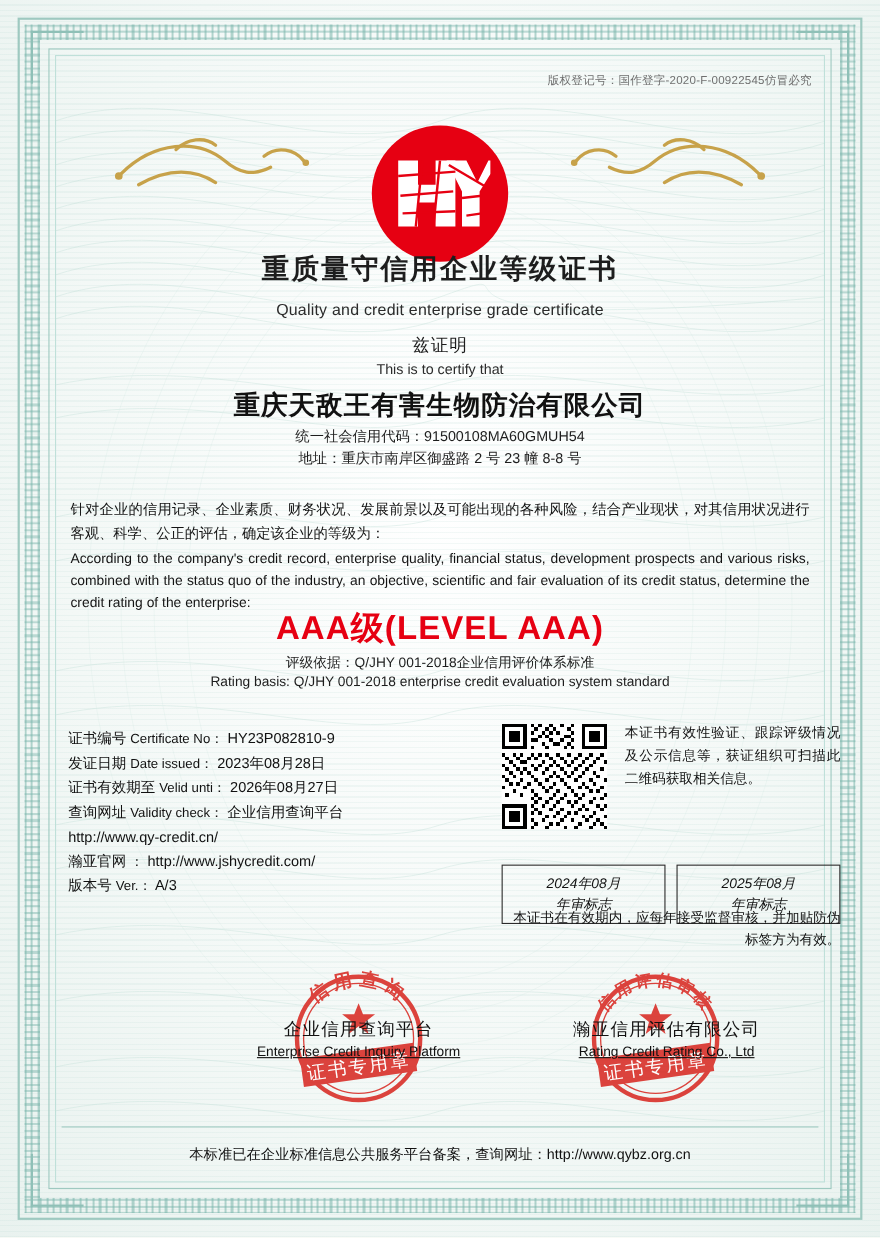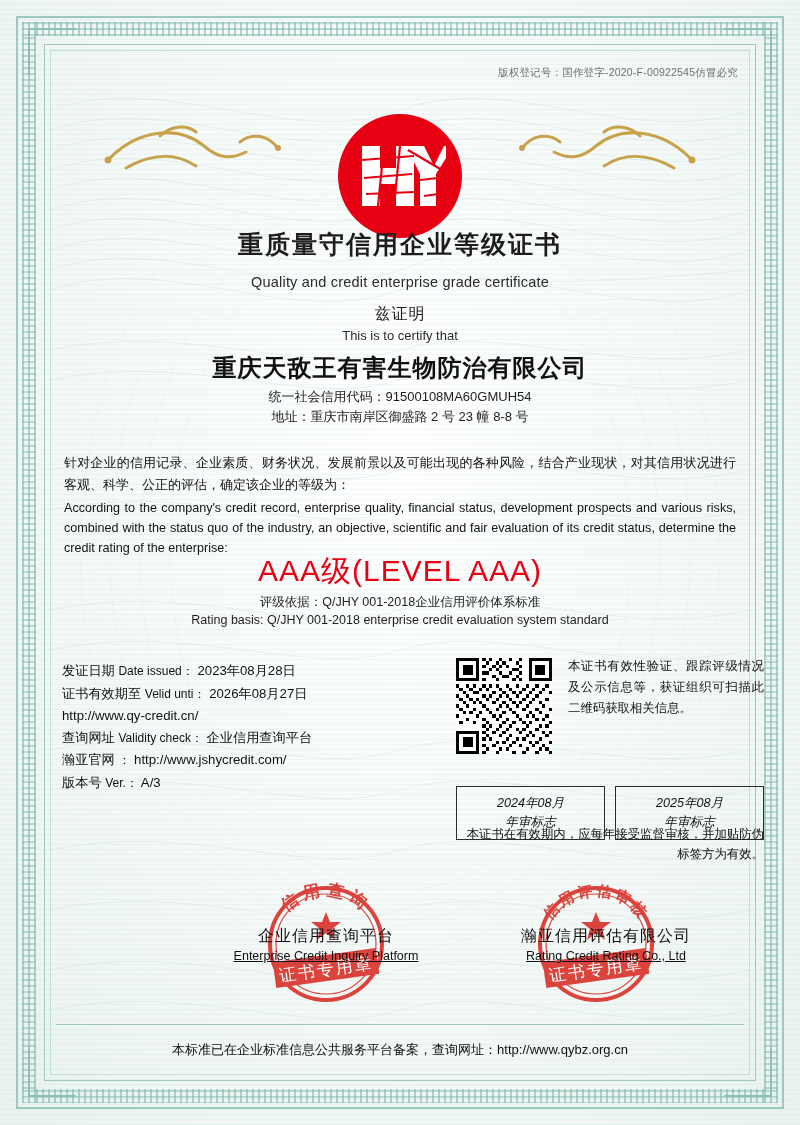--- a/index.html
+++ b/index.html
@@ -116,21 +116,21 @@
 
   .para{
     position:absolute;top:396px;left:8px;right:8px;
     font-size:13.6px;color:#131313;line-height:22px;text-align:justify;
   }
   .para .cn{font-size:13px;}
   .para .en{font-size:12.6px;line-height:20px;display:block;margin-top:2px;}
 
   .level{
     position:absolute;top:495px;left:0;right:0;text-align:center;
-    font-size:30px;font-weight:normal;color:#e60012;letter-spacing:1px;
+    font-size:30px;font-weight:bold;color:#e60012;letter-spacing:1px;
   }
   .basis-cn{
     position:absolute;top:538px;left:0;right:0;text-align:center;
     font-size:12.5px;color:#1d1d1d;
   }
   .basis-en{
     position:absolute;top:557px;left:0;right:0;text-align:center;
     font-size:12.5px;color:#1d1d1d;
   }
 
@@ -298,36 +298,41 @@
       <span class="cn">针对企业的信用记录、企业素质、财务状况、发展前景以及可能出现的各种风险，结合产业现状，对其信用状况进行客观、科学、公正的评估，确定该企业的等级为：</span>
       <span class="en">According to the company's credit record, enterprise quality, financial status, development prospects and various risks, combined with the status quo of the industry, an objective, scientific and fair evaluation of its credit status, determine the credit rating of the enterprise:</span>
     </div>
 
     <div class="level">AAA级(LEVEL AAA)</div>
     <div class="basis-cn">评级依据：Q/JHY 001-2018企业信用评价体系标准</div>
     <div class="basis-en">Rating basis: Q/JHY 001-2018 enterprise credit evaluation system standard</div>
 
     <div class="details">
       <div class="row">
+        <span>证书编号</span>
+        <span class="lbl-en">Certificate No：</span>
+        <span>HY23P082810-9</span>
+      </div>
+      <div class="row">
         <span>发证日期</span>
         <span class="lbl-en">Date issued：</span>
         <span>2023年08月28日</span>
       </div>
       <div class="row">
         <span>证书有效期至</span>
         <span class="lbl-en">Velid unti：</span>
         <span>2026年08月27日</span>
       </div>
       <div class="row">
-        <span>http://www.qy-credit.cn/</span>
-      </div>
-      <div class="row">
         <span>查询网址</span>
         <span class="lbl-en">Validity check：</span>
         <span>企业信用查询平台</span>
+      </div>
+      <div class="row">
+        <span>http://www.qy-credit.cn/</span>
       </div>
       <div class="row">
         <span>瀚亚官网</span>
         <span class="lbl-en">：</span>
         <span>http://www.jshycredit.com/</span>
       </div>
       <div class="row">
         <span>版本号</span>
         <span class="lbl-en">Ver.：</span>
         <span>A/3</span>

